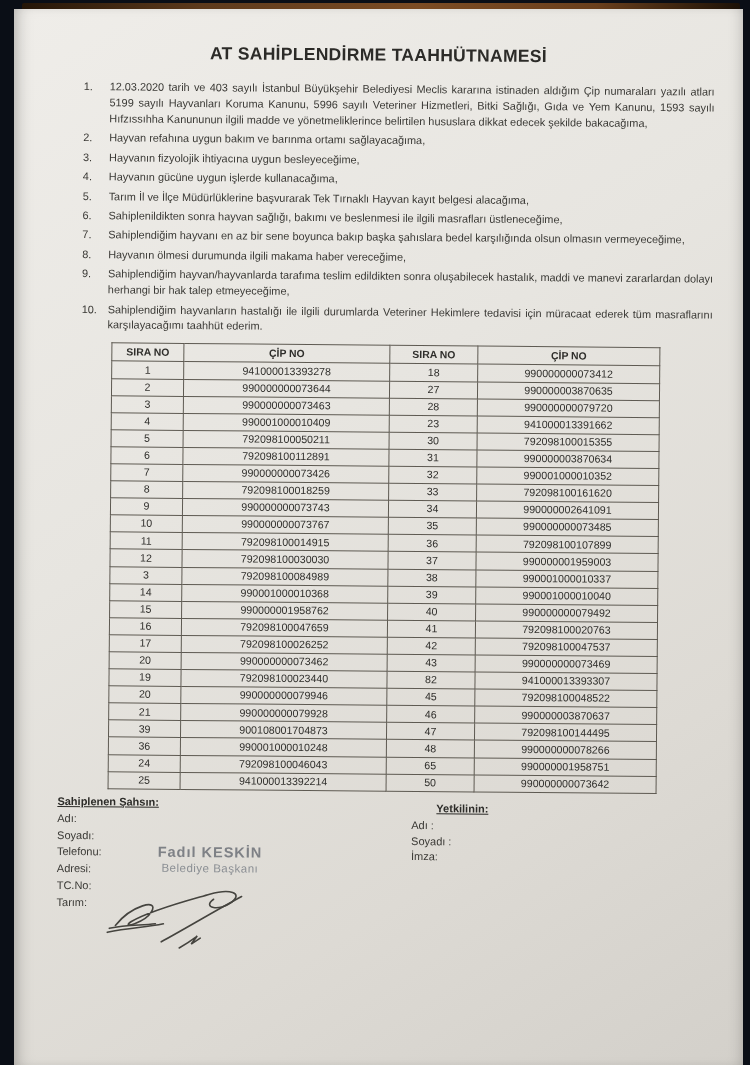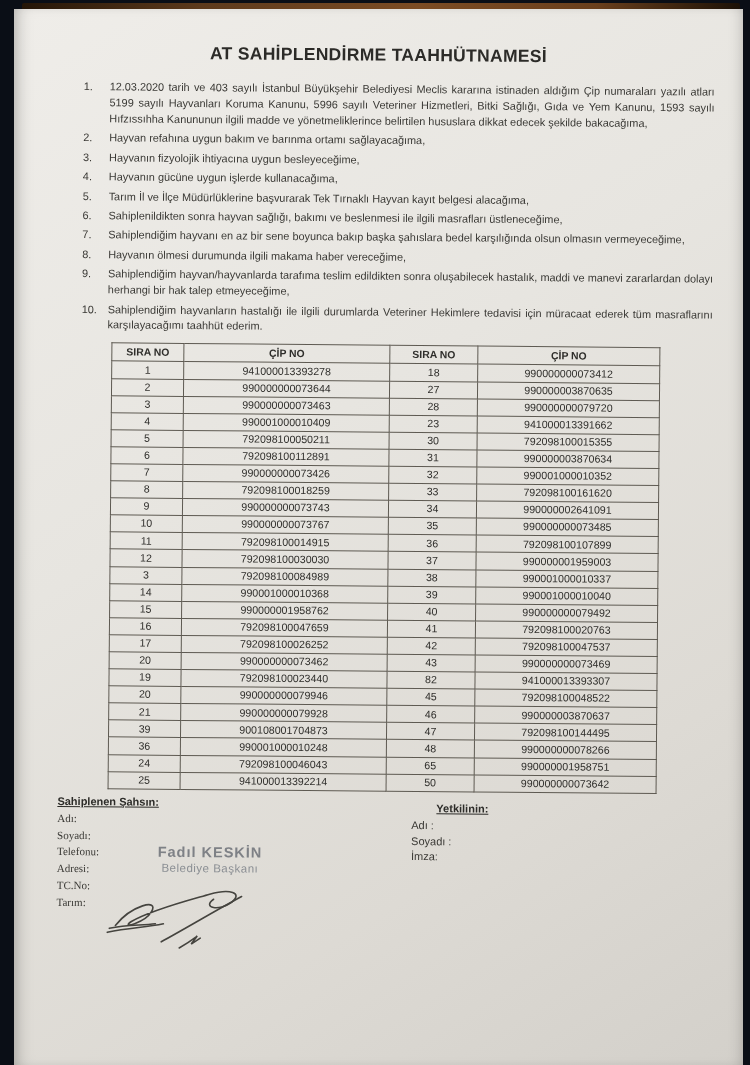--- a/index.html
+++ b/index.html
@@ -36,21 +36,21 @@
     font-size:10.6px;color:#2f2e2b;table-layout:fixed;
   }
   table.chips th, table.chips td{
     border:1px solid #5e5a52;text-align:center;
     padding:0 2px;height:16.1px;line-height:1.1;overflow:hidden;white-space:nowrap;
   }
   table.chips th{font-weight:bold;font-size:10.4px;height:17px;}
   .footer{position:relative;margin-top:6px;height:200px;font-size:11px;color:#3a3935;}
   .owner{position:absolute;left:50px;top:0;}
   .blk-title{font-weight:bold;text-decoration:underline;margin-bottom:5px;color:#2d2c29;}
-  .owner .lbl{margin-bottom:4.8px;font-family:Liberation Serif, serif;}
+  .owner .lbl{margin-bottom:4.8px;}
   .official{position:absolute;left:404px;top:4px;width:102px;text-align:center;}
   .official .lbl{margin-bottom:3.8px;text-align:left;}
   .stamp{position:absolute;left:118px;top:48px;width:170px;text-align:center;}
   .stamp-name{font-size:14.5px;font-weight:bold;letter-spacing:1px;color:#7e8186;}
   .stamp-role{font-size:11.5px;color:#8b8f94;margin-top:2px;letter-spacing:.5px;}
   .signature{position:absolute;left:95px;top:82px;}
 </style>
 </head>
 <body>
 

